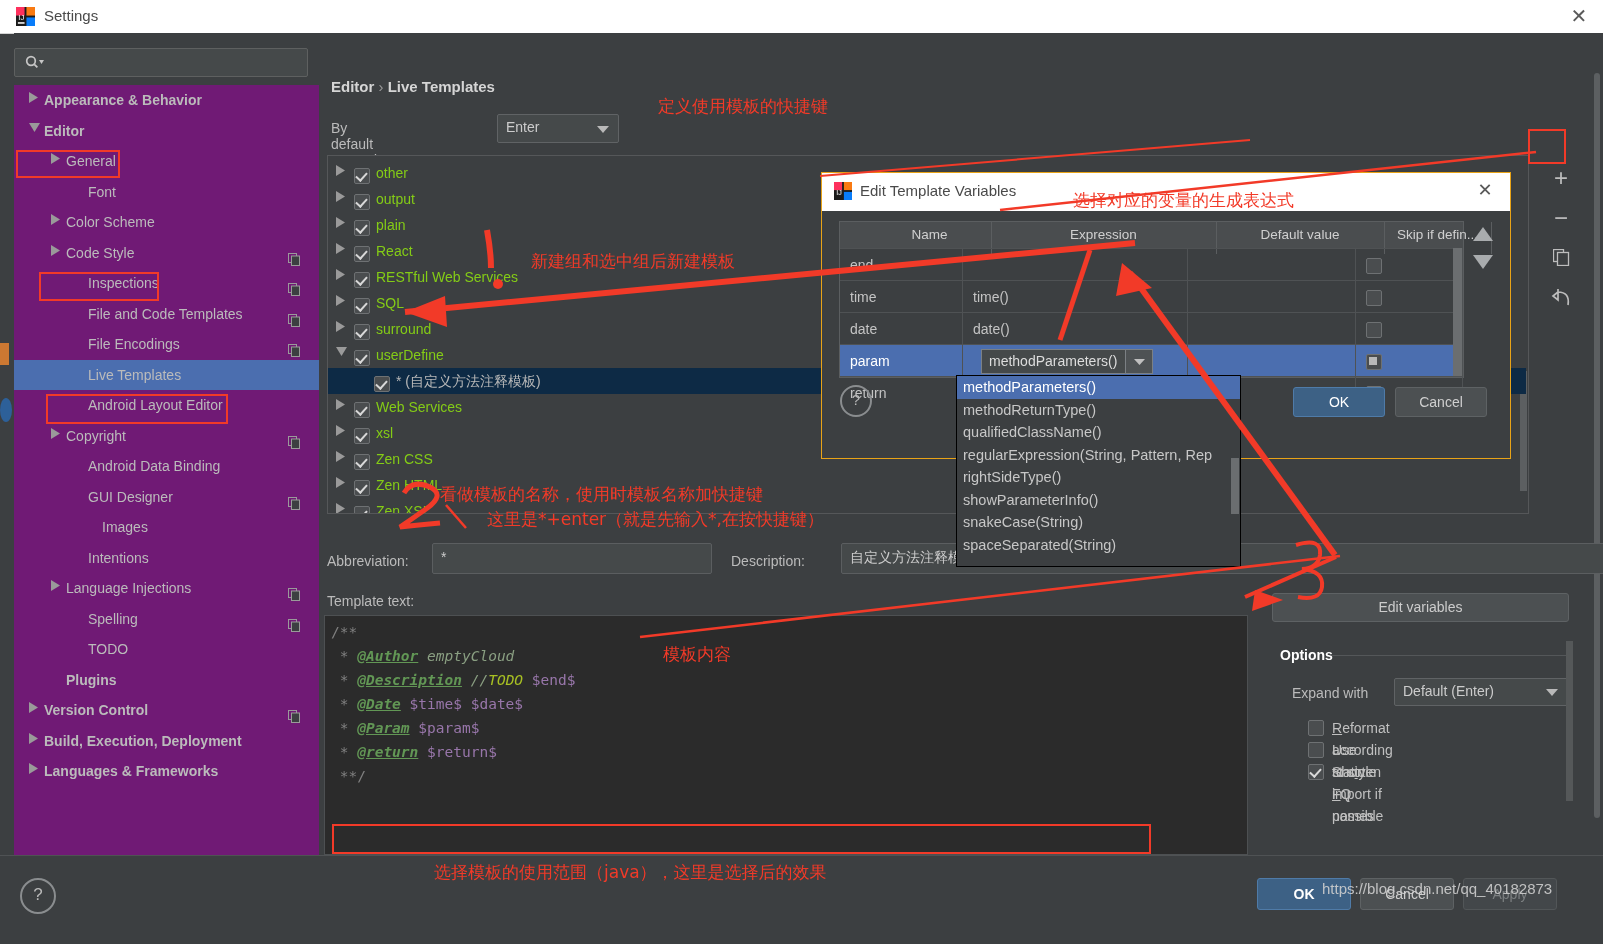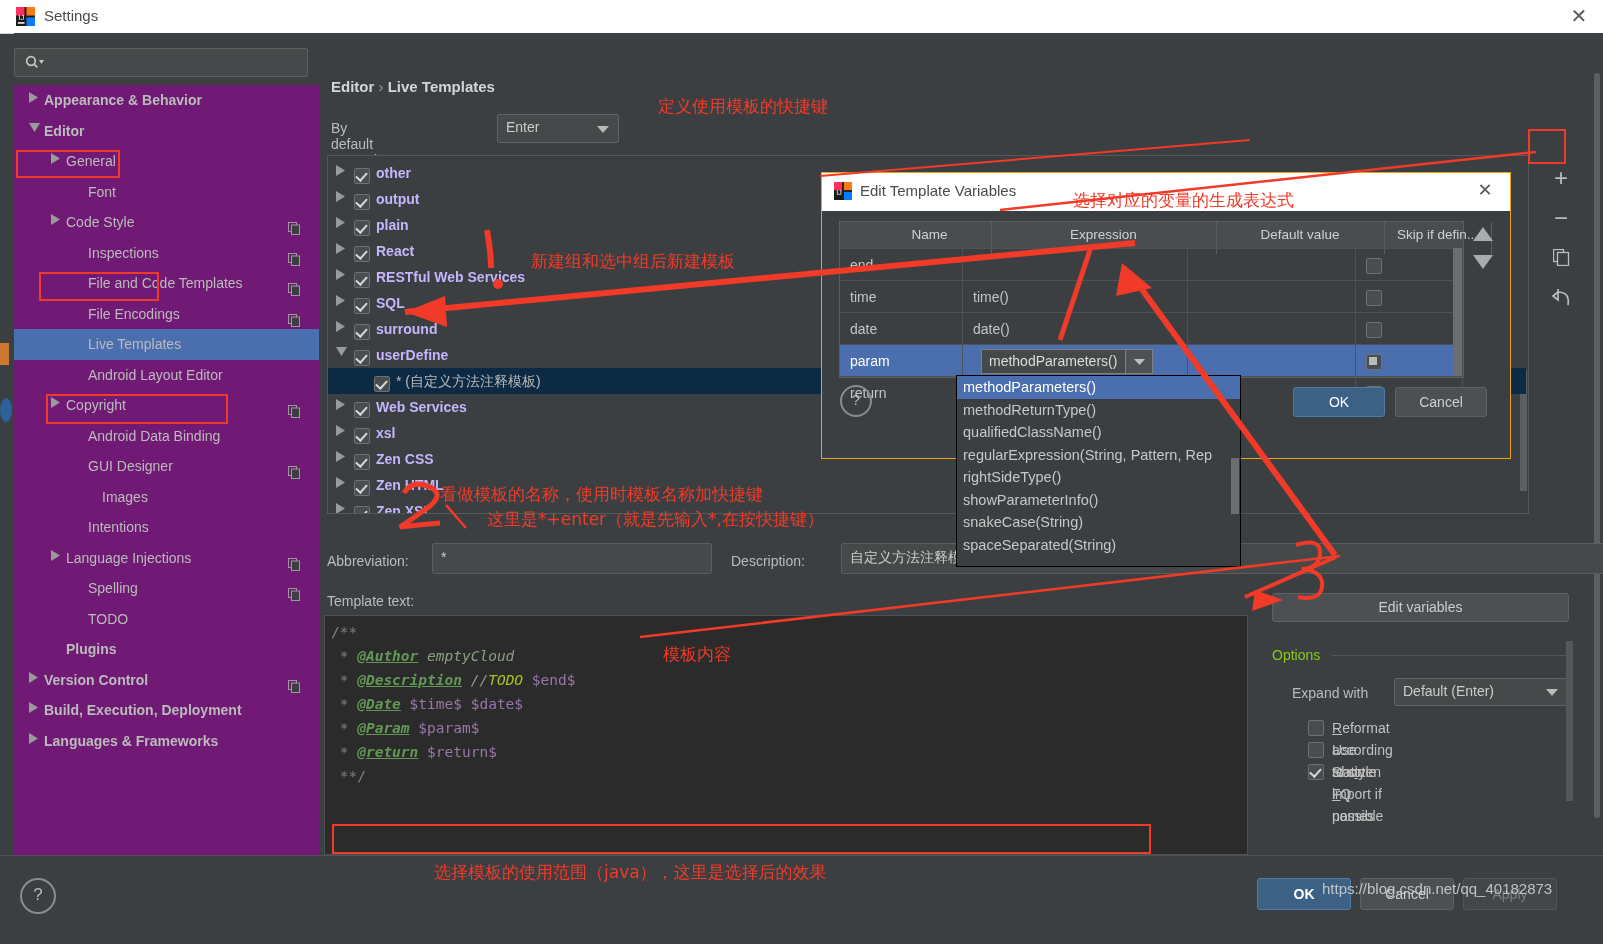--- a/index.html
+++ b/index.html
@@ -58,21 +58,21 @@
               background:#45494a;border:1px solid #606365;border-radius:2px;}
   #expand-sel .v{position:absolute;left:8px;top:4px;color:#cccccc;}
   #expand-sel .ar{position:absolute;right:9px;top:11px;}
 
   
   #tlist{left:8px;top:122px;width:1200px;height:357px;background:#3c3f41;
          border:1px solid #555759;overflow:hidden;}
   .trow{position:relative;height:26px;line-height:26px;white-space:nowrap;}
   .trow .tw{position:absolute;left:6px;top:0;width:14px;text-align:center;color:#9a9a9a;font-size:9px;}
   .trow .cb{position:absolute;left:26px;top:6px;}
-  .trow .lbl{position:absolute;left:48px;font-weight:bold;color:#c4b5fd;}
+  .trow .lbl{position:absolute;left:48px;font-weight:normal;color:#84cc16;}
   .trow.child .cb{left:46px;}
   .trow.child .lbl{left:68px;font-weight:normal;color:#b8b8b8;}
   .trow.selrow{background:#0d2a45;}
 
   #tlist-scroll{position:absolute;right:1px;top:215px;width:7px;height:120px;background:#5c5f61;}
 
   
   #sidetools{left:1222px;top:125px;width:40px;height:160px;}
   .stbtn{position:relative;width:40px;height:40px;color:#bdbdbd;text-align:center;cursor:pointer;}
 
@@ -100,21 +100,21 @@
   
   #appl{left:5px;top:824px;width:810px;height:24px;line-height:24px;
         color:#b4b4b4;font-size:13.5px;white-space:nowrap;}
   #appl a{color:#5a9bd5;text-decoration:none;}
 
   
   #rightcol{left:945px;top:498px;width:344px;height:280px;}
   #edit-vars{position:absolute;left:8px;top:62px;width:295px;height:27px;
              background:#4c5052;border:1px solid #5e6264;border-radius:3px;
              text-align:center;line-height:27px;color:#cccccc;cursor:pointer;}
-  #opt-legend{position:absolute;left:8px;top:116px;color:#84cc16;}
+  #opt-legend{position:absolute;left:16px;top:116px;color:#ffffff;font-weight:bold;}
   #opt-line{position:absolute;left:68px;top:124px;width:235px;height:1px;background:#545759;}
   #expw-lbl{position:absolute;left:28px;top:154px;}
   #expw-sel{position:absolute;left:130px;top:147px;width:172px;height:26px;
             background:#45494a;border:1px solid #606365;border-radius:2px;}
   #expw-sel .v{position:absolute;left:8px;top:4px;color:#cccccc;}
   #expw-sel .ar{position:absolute;right:9px;top:10px;}
   .optrow{position:absolute;left:44px;height:22px;line-height:22px;}
   .optrow .cb{position:absolute;left:0;top:3px;}
   .optrow .lbl{position:absolute;left:24px;color:#c0c0c0;}
   .u{text-decoration:underline;}
@@ -234,20 +234,26 @@
       </div>
       <div class="srow">
         <span class="tw" style="left:34px"><svg width="11" height="11" viewBox="0 0 11 11">
             <path d="M0 0 L9 5.5 L0 11 Z" fill="#9a9a9a"></path>
           </svg></span>
         <span class="lbl" style="left:52px">General</span>
       </div>
       <div class="srow">
         <span class="tw" style="left:56px"></span>
         <span class="lbl" style="left:74px">Font</span>
+      </div>
+      <div class="srow">
+        <span class="tw" style="left:34px"><svg width="11" height="11" viewBox="0 0 11 11">
+            <path d="M0 0 L9 5.5 L0 11 Z" fill="#9a9a9a"></path>
+          </svg></span>
+        <span class="lbl" style="left:52px">Color Scheme</span>
       </div>
       <div class="srow">
         <span class="tw" style="left:34px"><svg width="11" height="11" viewBox="0 0 11 11">
             <path d="M0 0 L9 5.5 L0 11 Z" fill="#9a9a9a"></path>
           </svg></span>
         <span class="lbl" style="left:52px">Code Style</span>
         <span class="copyicon"><svg width="13" height="13" viewBox="0 0 13 13">
             <rect x="0.5" y="0.5" width="8" height="9" fill="none" stroke="#9a9a9a"></rect>
             <rect x="3.5" y="3" width="8" height="9.5" fill="#3c3f41" stroke="#9a9a9a"></rect>
           </svg></span>

